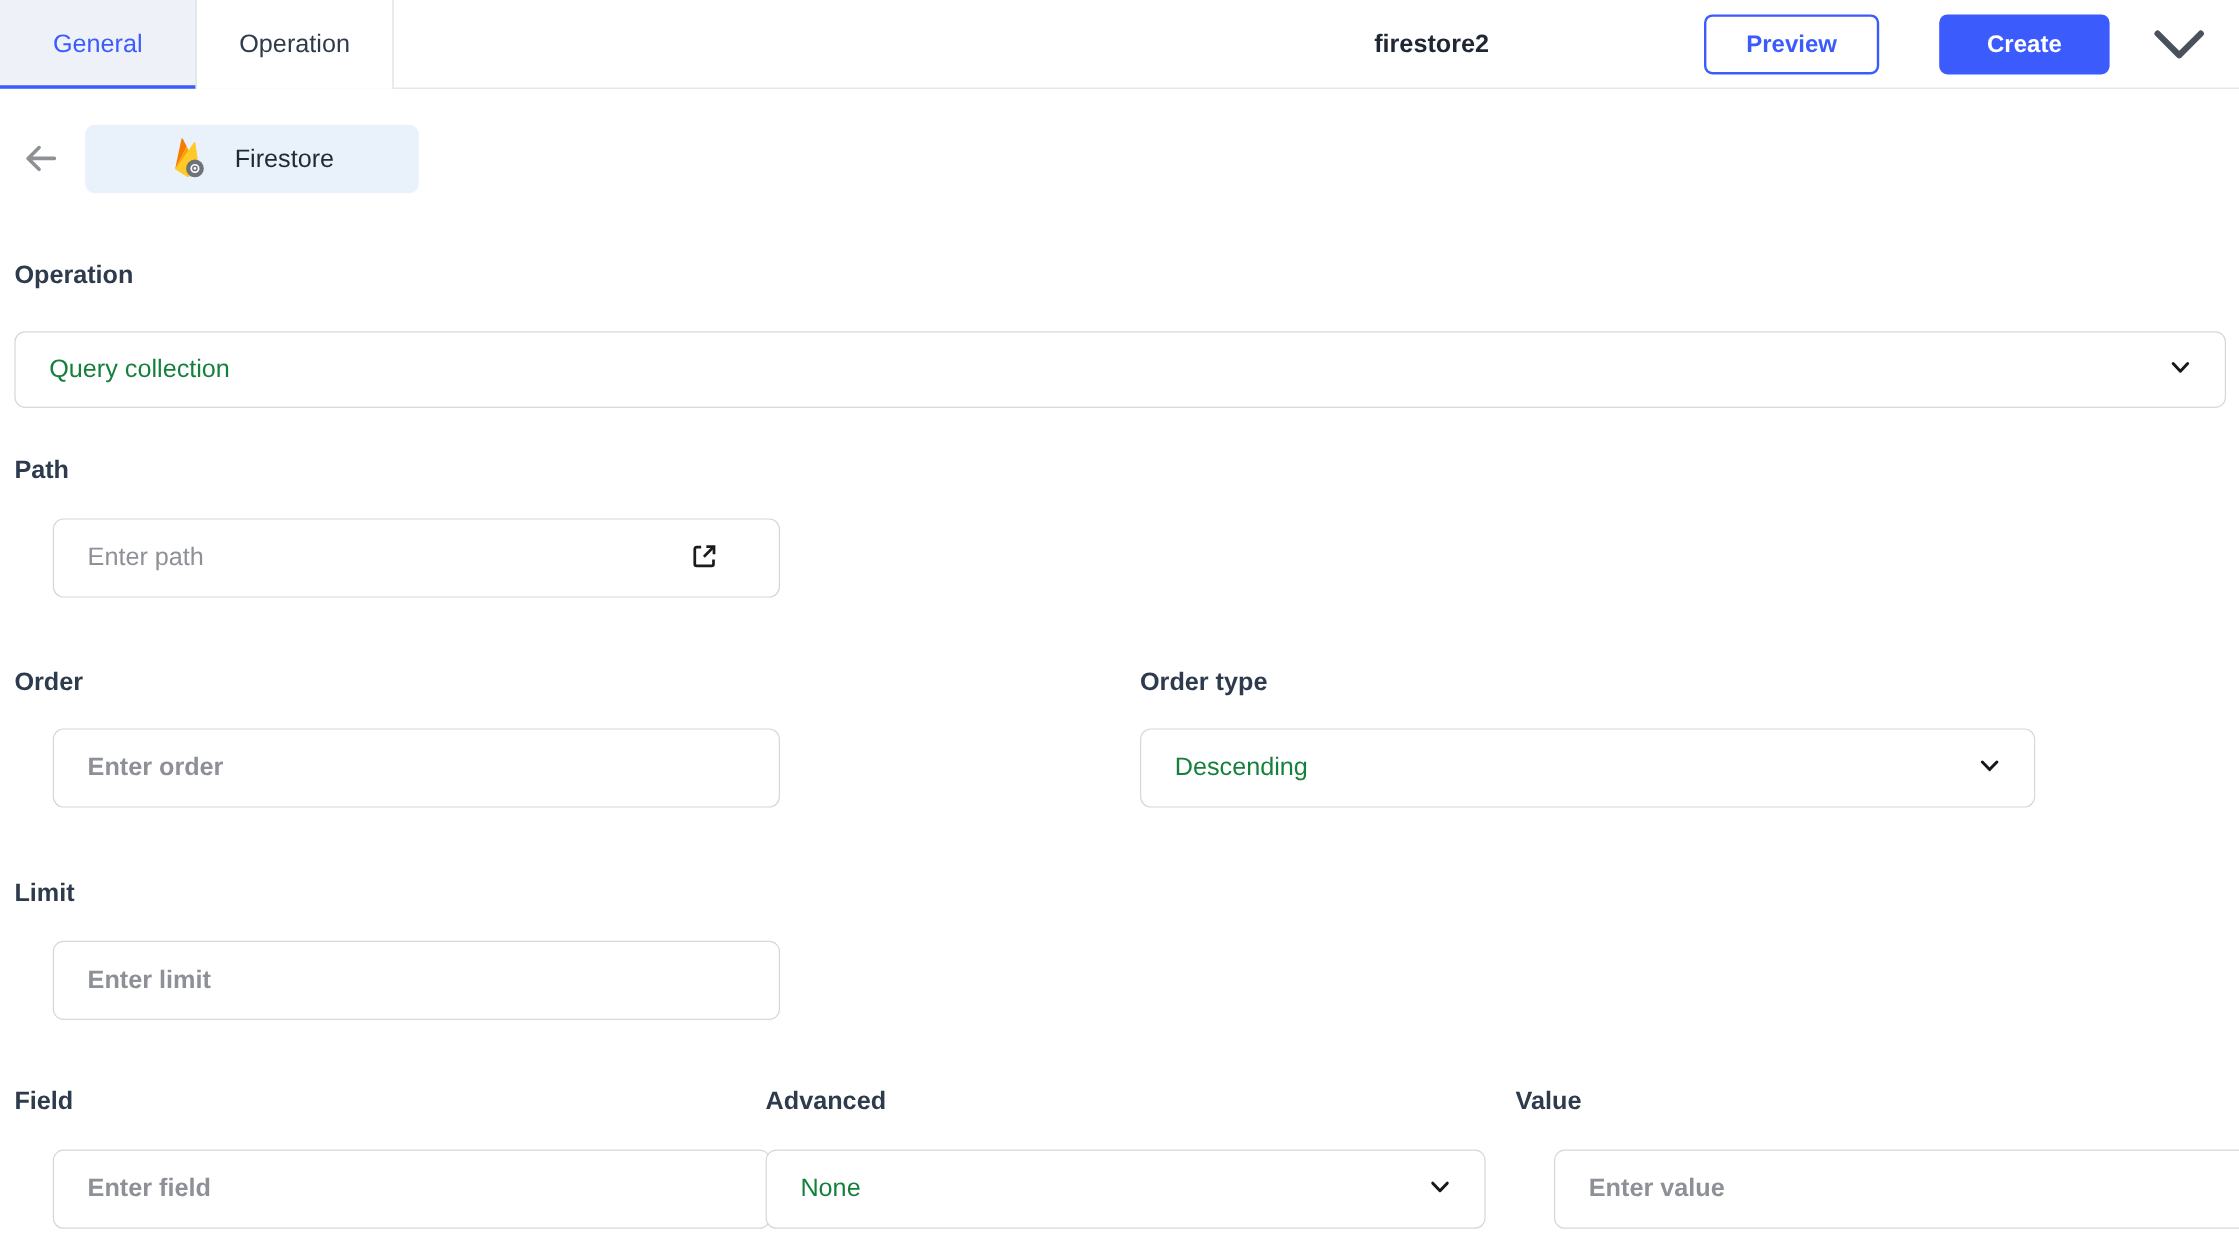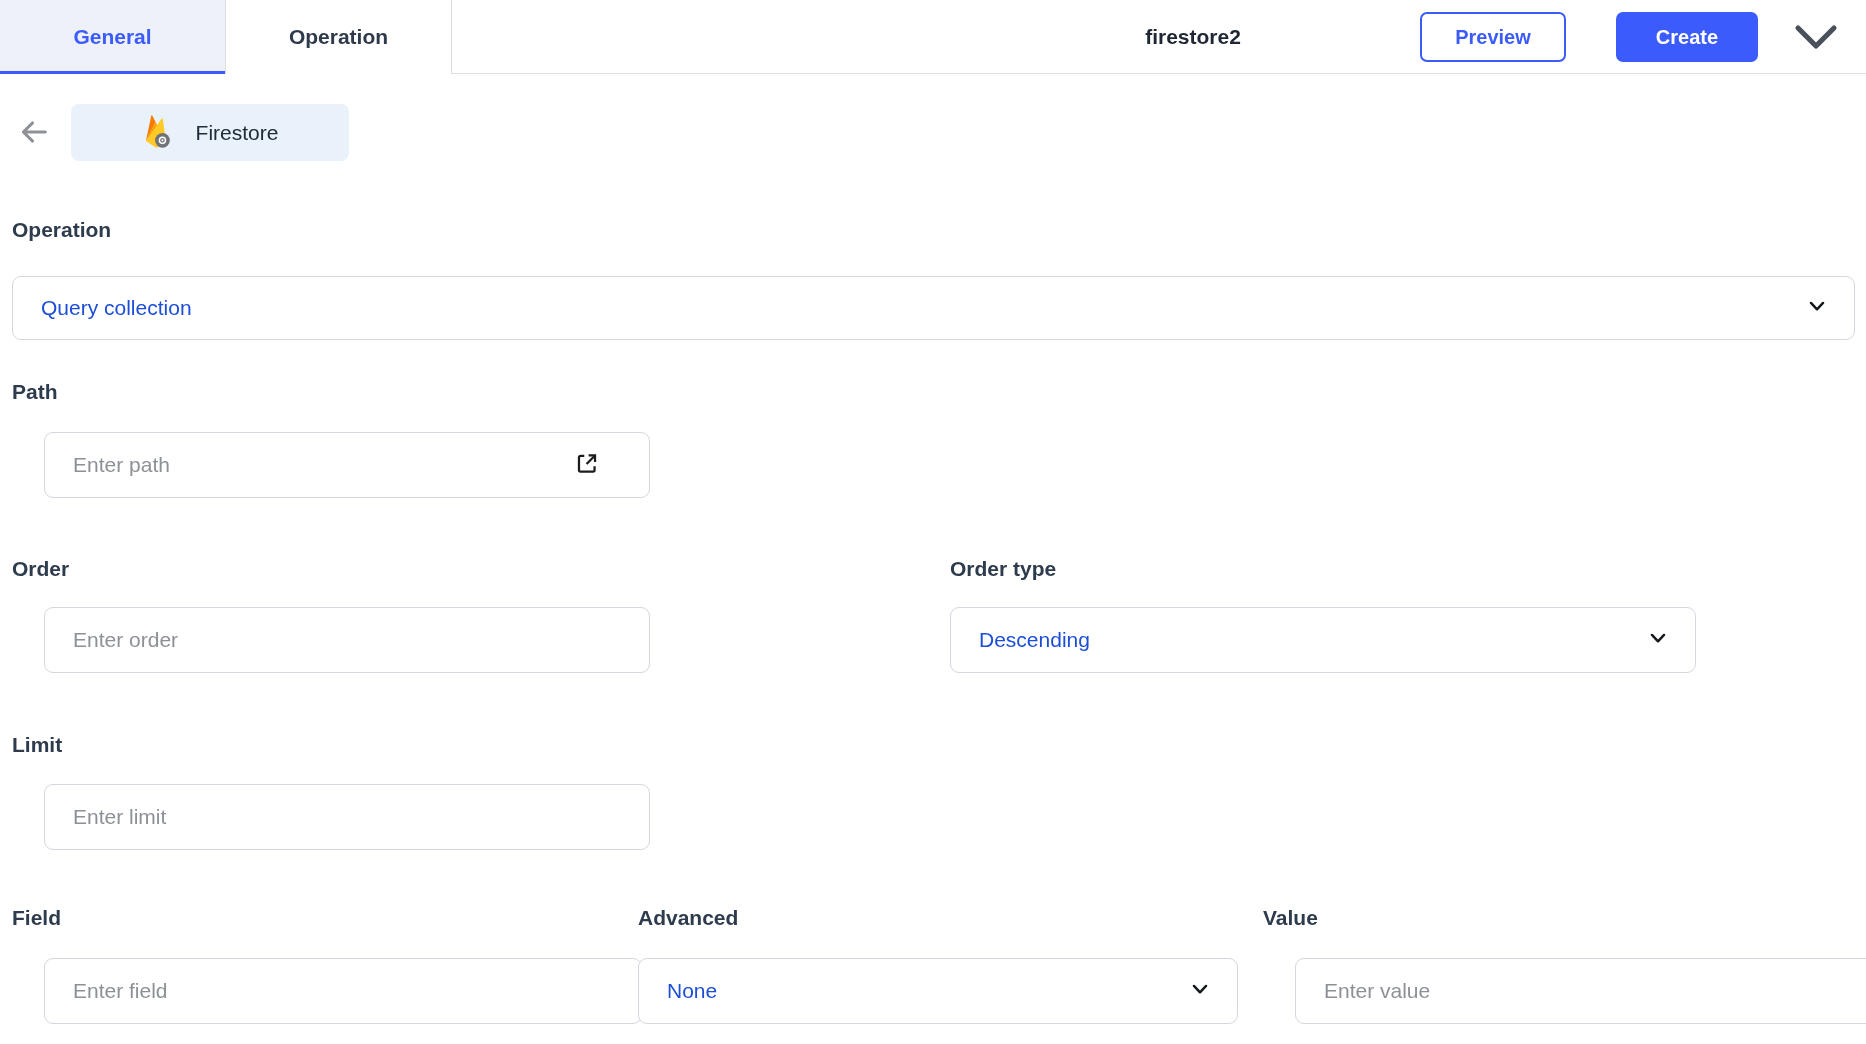--- a/index.html
+++ b/index.html
@@ -11,22 +11,22 @@
     overflow: hidden;
   }
 
   
   .header {
     position: absolute; top: 0; left: 0; width: 1866px; height: 74px;
     background: #fff; border-bottom: 1px solid #dfe2e7;
   }
   .tabs { position: absolute; left: 0; top: 0; height: 74px; display: flex; }
   .tab {
-    width: 226px; height: 74px; display: flex; align-items: center; justify-content: center;
-    font-size: 21px; font-weight: 700; color: #2f3a4a;
+    width: 164px; height: 74px; display: flex; align-items: center; justify-content: center;
+    font-size: 21px; font-weight: 400; color: #2f3a4a;
     border-right: 1px solid #d9dce2; cursor: pointer; background: #fff;
   }
   .tab.active {
     background: #eef1f8; color: #3b5bfd;
     box-shadow: inset 0 -3px 0 #3b5bfd;
   }
   .header-title {
     position: absolute; left: 1193px; top: 37px; transform: translate(-50%,-50%);
     font-size: 21px; font-weight: 700; color: #1f2734; white-space: nowrap;
   }
@@ -56,27 +56,27 @@
   
   .field-label {
     position: absolute; font-size: 21px; font-weight: 700; color: #2d3b4c; white-space: nowrap;
   }
   .select, .input-wrap { position: absolute; }
   .select {
     height: 66px; background: #fff; border: 1.5px solid #d4d8de; border-radius: 9px;
     display: flex; align-items: center; justify-content: space-between;
     padding: 0 26px 0 28px; cursor: pointer;
   }
-  .select-value { font-size: 21px; color: #1d4ed8; }
+  .select-value { font-size: 21px; color: #15803d; }
   .text-input {
     width: 100%; height: 66px; background: #fff; border: 1.5px solid #d4d8de; border-radius: 9px;
     padding: 0 60px 0 28px; font-size: 21px; color: #1d2634;
     font-family: "Liberation Sans", sans-serif; outline: none; margin-left: 32px;
   }
-  .text-input.no-icon { padding-right: 24px; }
+  .text-input.no-icon { padding-right: 24px; font-weight: bold; }
   .text-input::placeholder { color: #8d9197; opacity: 1; }
   .input-icon-btn {
     position: absolute; right: 18px; top: 50%; transform: translateY(-50%);
     background: transparent; border: none; cursor: pointer; display: flex; align-items: center;
   }
 
   
   #op-label     { left: 12px;   top: 218px; }
   #op-select    { left: 12px;   top: 276px; width: 1843px; height: 64px; }
   #path-label   { left: 12px;   top: 380px; }

